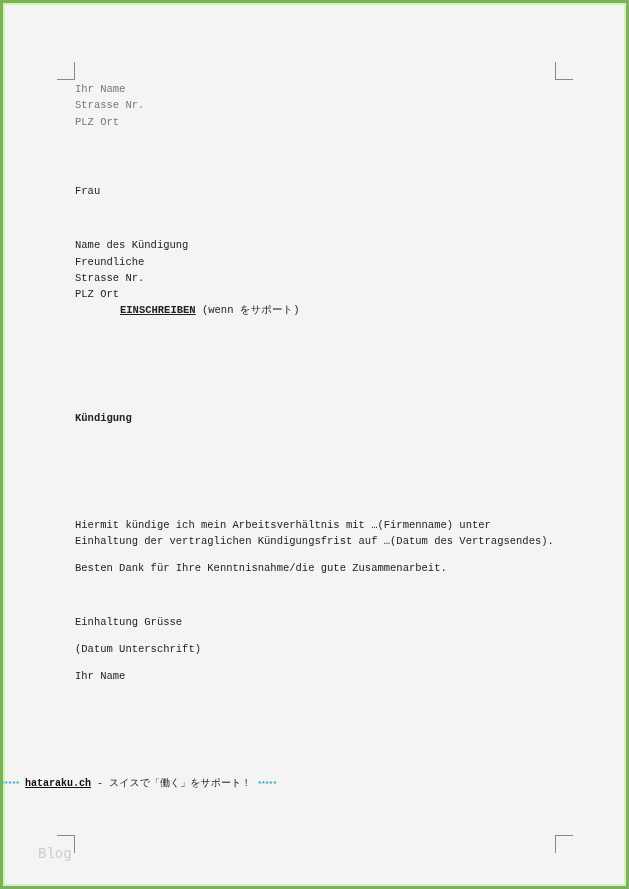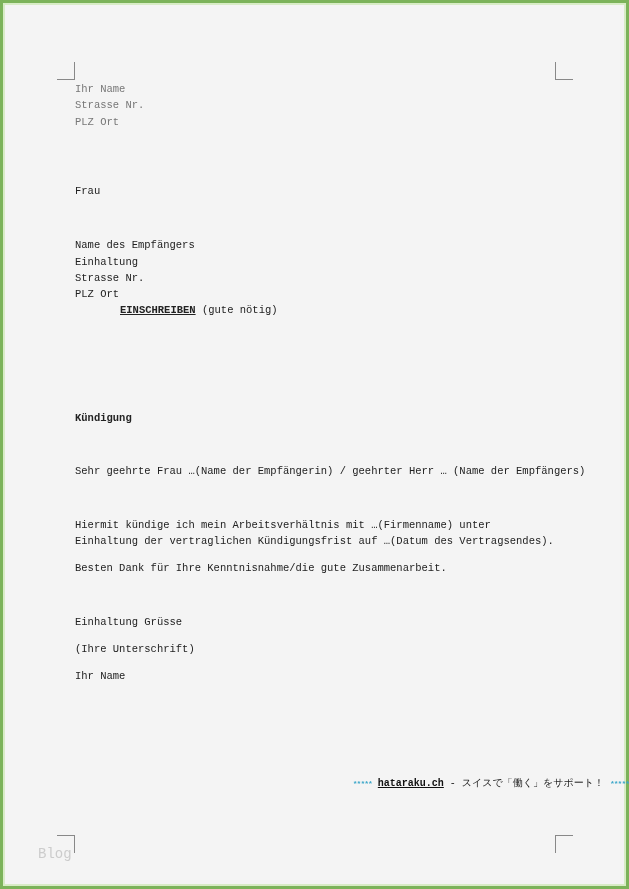--- a/index.html
+++ b/index.html
@@ -27,21 +27,21 @@
     .crop.br { left: 555px; top: 827px; border-left: 1px solid #888; border-top: 1px solid #888; }
 
     .line { position: absolute; left: 75px; white-space: nowrap; line-height: 13px; }
     .sender { color: #777; }
     .bold { font-weight: bold; }
     .u { text-decoration: underline; font-weight: bold; margin-left: 45px; }
     .para { position: absolute; left: 75px; width: 480px; line-height: 16px; }
 
     .footer {
       position: absolute; top: 768px; left: 0; width: 629px;
-      text-align: right; font-size: 10px; color: #222; white-space: nowrap;
+      text-align: left; font-size: 10px; color: #222; white-space: nowrap;
     }
     .stars { color: #3aa6c9; font-weight: bold; font-size: 8px; letter-spacing: -1px; }
     .site { text-decoration: underline; font-weight: bold; color: #111; }
     .watermark {
       position: absolute; left: 38px; top: 838px;
       font-size: 14px; color: #ccc;
     }
   </style>
 </head>
 <body>
@@ -52,37 +52,36 @@
   <div class="crop tr"></div>
   <div class="crop bl"></div>
   <div class="crop br"></div>
 
   <div class="line sender" style="top:75px">Ihr Name</div>
   <div class="line sender" style="top:91px">Strasse Nr.</div>
   <div class="line sender" style="top:108px">PLZ Ort</div>
 
   <div class="line" style="top:177px">Frau</div>
 
-  <div class="line" style="top:231px">Name des Empfängers</div>
-  <div class="line" style="top:248px">Einhaltung</div>
+  <div class="line" style="top:231px">Name des Kündigung</div>
+  <div class="line" style="top:248px">Freundliche</div>
   <div class="line" style="top:264px">Strasse Nr.</div>
   <div class="line" style="top:280px">PLZ Ort</div>
   <div class="line" style="top:296px">
-    <span class="u">EINSCHREIBEN</span><span> (gute nötig)</span>
+    <span class="u">EINSCHREIBEN</span><span> (wenn をサポート)</span>
   </div>
 
   <div class="line bold" style="top:404px">Kündigung</div>
 
-  <div class="line" style="top:457px">Sehr geehrte Frau …(Name der Empfängerin) / geehrter Herr … (Name der Empfängers)</div>
 
   <div class="para" style="top:509px">Hiermit kündige ich mein Arbeitsverhältnis mit …(Firmenname) unter Einhaltung der vertraglichen Kündigungsfrist auf …(Datum des Vertragsendes).</div>
   <div class="para" style="top:552px">Besten Dank für Ihre Kenntnisnahme/die gute Zusammenarbeit.</div>
 
   <div class="line" style="top:608px">Einhaltung Grüsse</div>
-  <div class="line" style="top:635px">(Ihre Unterschrift)</div>
+  <div class="line" style="top:635px">(Datum Unterschrift)</div>
   <div class="line" style="top:662px">Ihr Name</div>
 
   <div class="footer">
     <span class="stars">*****</span>
     <span class="site">hataraku.ch</span><span> - スイスで「働く」をサポート！</span>
     <span class="stars">*****</span>
   </div>
 
   <div class="watermark">Blog</div>
 </div>

